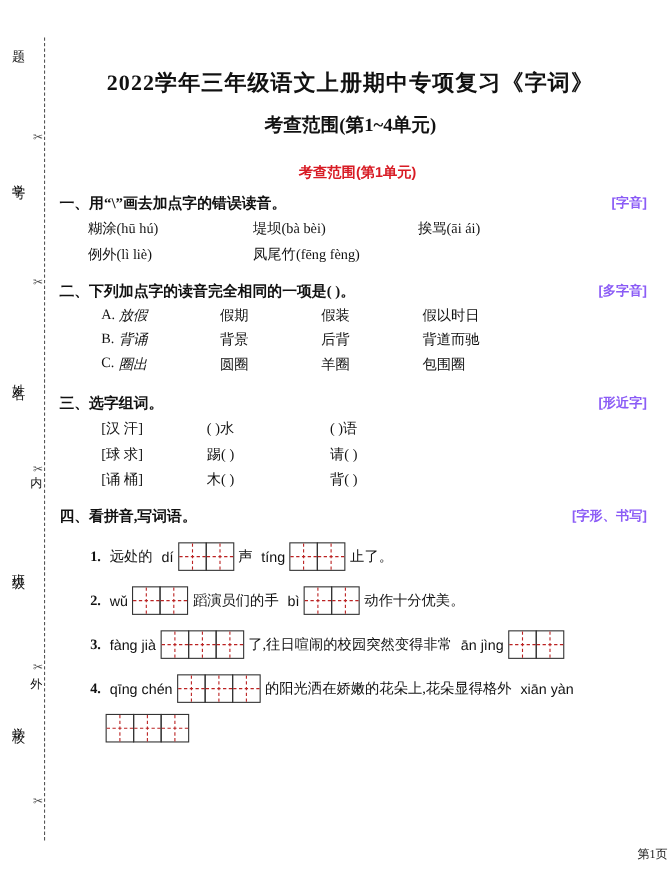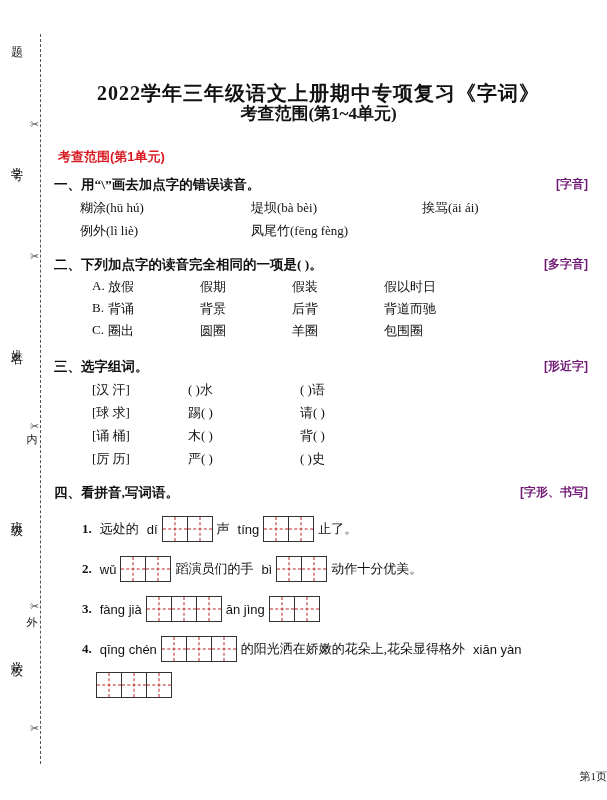--- a/index.html
+++ b/index.html
@@ -31,65 +31,65 @@
     font-family:"Liberation Sans", sans-serif;
     white-space:nowrap;
   }
   .vscissor{
     position:absolute;left:30px;
     font-size:11px;color:#555;
   }
 
   
   .title{
-    position:absolute;left:46px;top:80px;width:545px;
+    position:absolute;left:46px;top:62px;width:545px;
     text-align:center;
     font-size:20px;font-weight:bold;letter-spacing:1px;
   }
   .subtitle{
     position:absolute;left:46px;top:102px;width:545px;
     text-align:center;
     font-size:17px;font-weight:bold;
   }
 
   
   .content{
     position:absolute;left:52px;top:140px;width:540px;
   }
   .scope{
     color:#d81b24;font-weight:bold;font-size:13px;
     margin:8px 0 6px 6px;
     font-family:"Liberation Sans", sans-serif;
+    text-align:center;
   }
   .qhead{
     position:relative;
     font-size:13.5px;font-weight:bold;
     margin:10px 0 2px 2px;
   }
   .tag{
     position:absolute;right:4px;top:0;
-    color:#701a75;font-size:12px;font-weight:bold;
+    color:#8b5cf6;font-size:12px;font-weight:bold;
     font-family:"Liberation Sans", sans-serif;
   }
   .row{
     display:flex;
     font-size:13px;
     margin:5px 0 0 28px;
-    gap:21px;
   }
   .row>div{flex:0 0 auto;}
   .c1{width:150px;}
   .c2{width:150px;}
   .c3{width:150px;}
   .opt{
     font-size:13px;margin:4px 0 0 40px;
     display:flex;
   }
   .opt .lab{width:16px;}
-  .opt .w{width:92px;}
+  .opt .w{width:92px;font-style:italic;}
   .opt .w2{width:92px;}
   .opt .w3{width:92px;}
 
   .zline{
     display:flex;font-size:13px;margin:5px 0 0 40px;align-items:center;
   }
   .brk{width:96px;}
   .blk{width:112px;}
 
   
@@ -212,25 +212,20 @@
     <div class="zline">
       <div class="brk">[球   求]</div>
       <div class="blk">踢(        )</div>
       <div class="blk">请(        )</div>
     </div>
     <div class="zline">
       <div class="brk">[诵   桶]</div>
       <div class="blk">木(        )</div>
       <div class="blk">背(        )</div>
     </div>
-    <div class="zline">
-      <div class="brk">[厉   历]</div>
-      <div class="blk">严(        )</div>
-      <div class="blk">(        )史</div>
-    </div>
 
     <div class="qhead" style="margin-top:16px;">
       <span>四、看拼音,写词语。</span>
       <span class="tag">[字形、书写]</span>
     </div>
 
     <div class="wline">
       <span class="no">1.</span>
       <span class="txt">远处的</span>
       <span class="py">dí</span>
@@ -264,20 +259,21 @@
     </div>
 
     <div class="wline">
       <span class="no">3.</span>
       <span class="py">fàng jià</span>
       <span class="tzgroup">
         <span class="tz"></span>
         <span class="tz"></span>
         <span class="tz"></span>
       </span>
+      <span class="txt">了,往日喧闹的校园突然变得非常</span>
       <span class="py">ān jìng</span>
       <span class="tzgroup">
         <span class="tz"></span>
         <span class="tz"></span>
       </span>
     </div>
 
     <div class="wline">
       <span class="no">4.</span>
       <span class="py">qīng chén</span>

